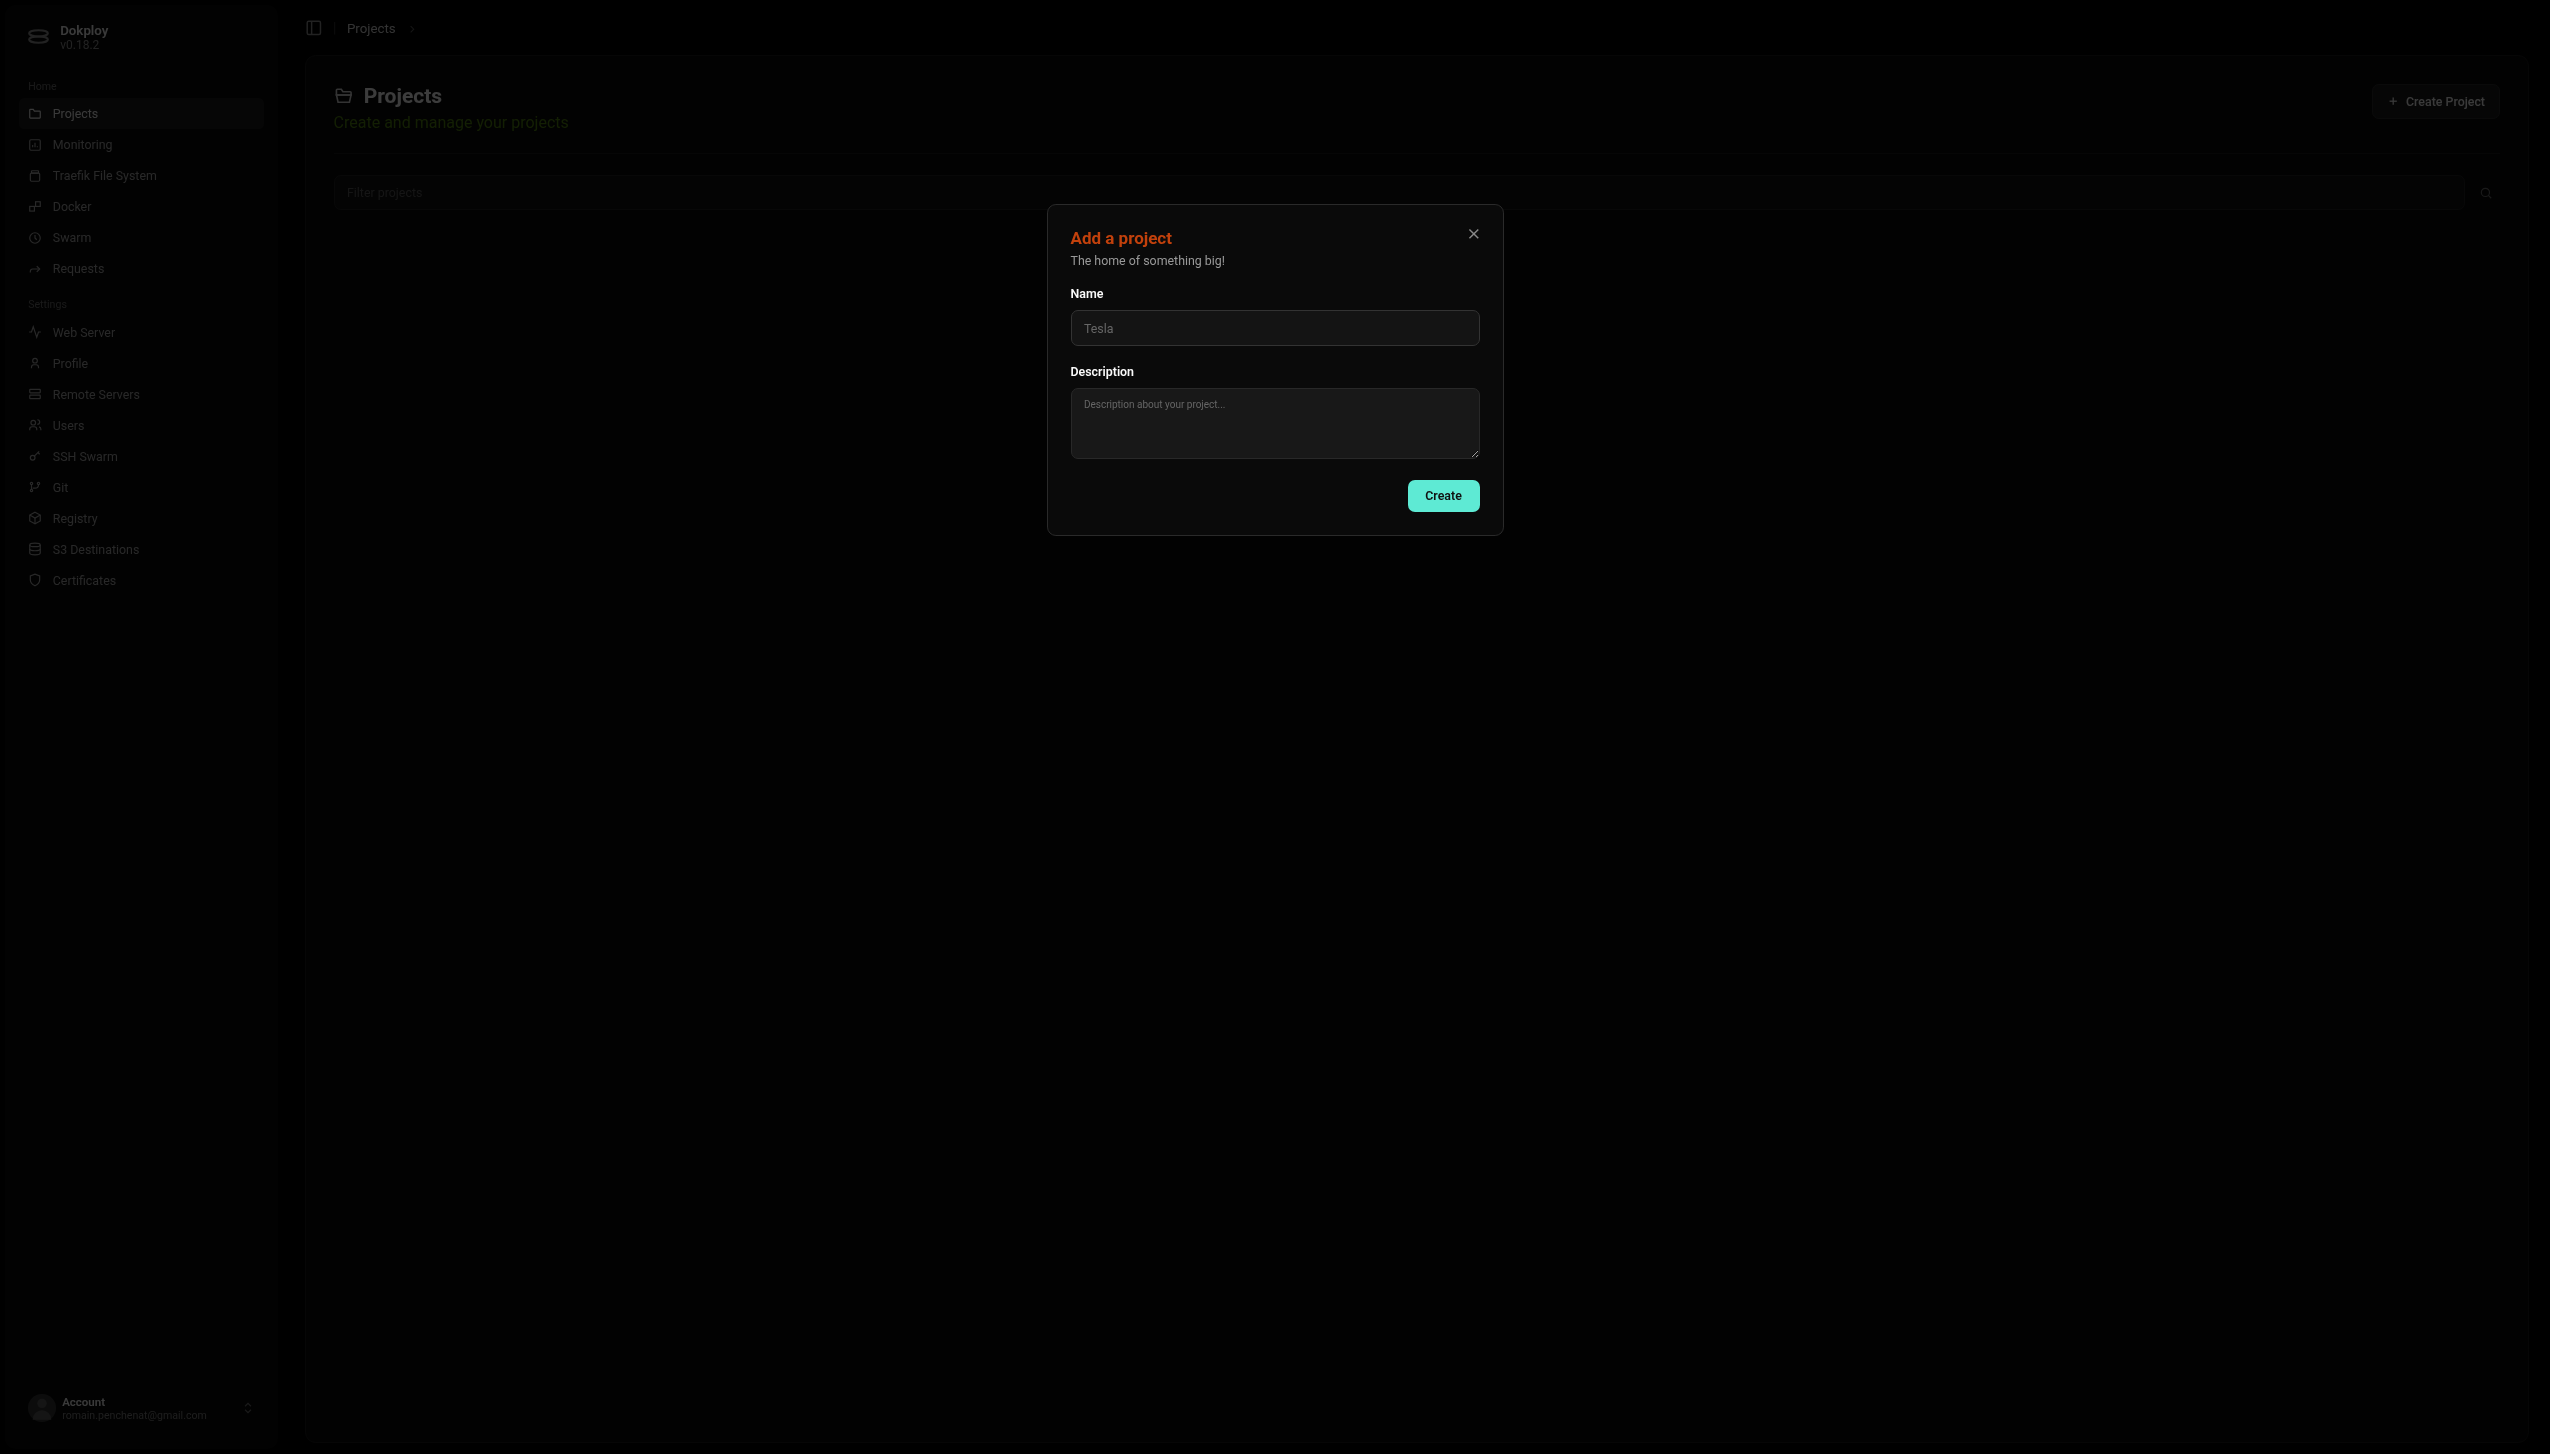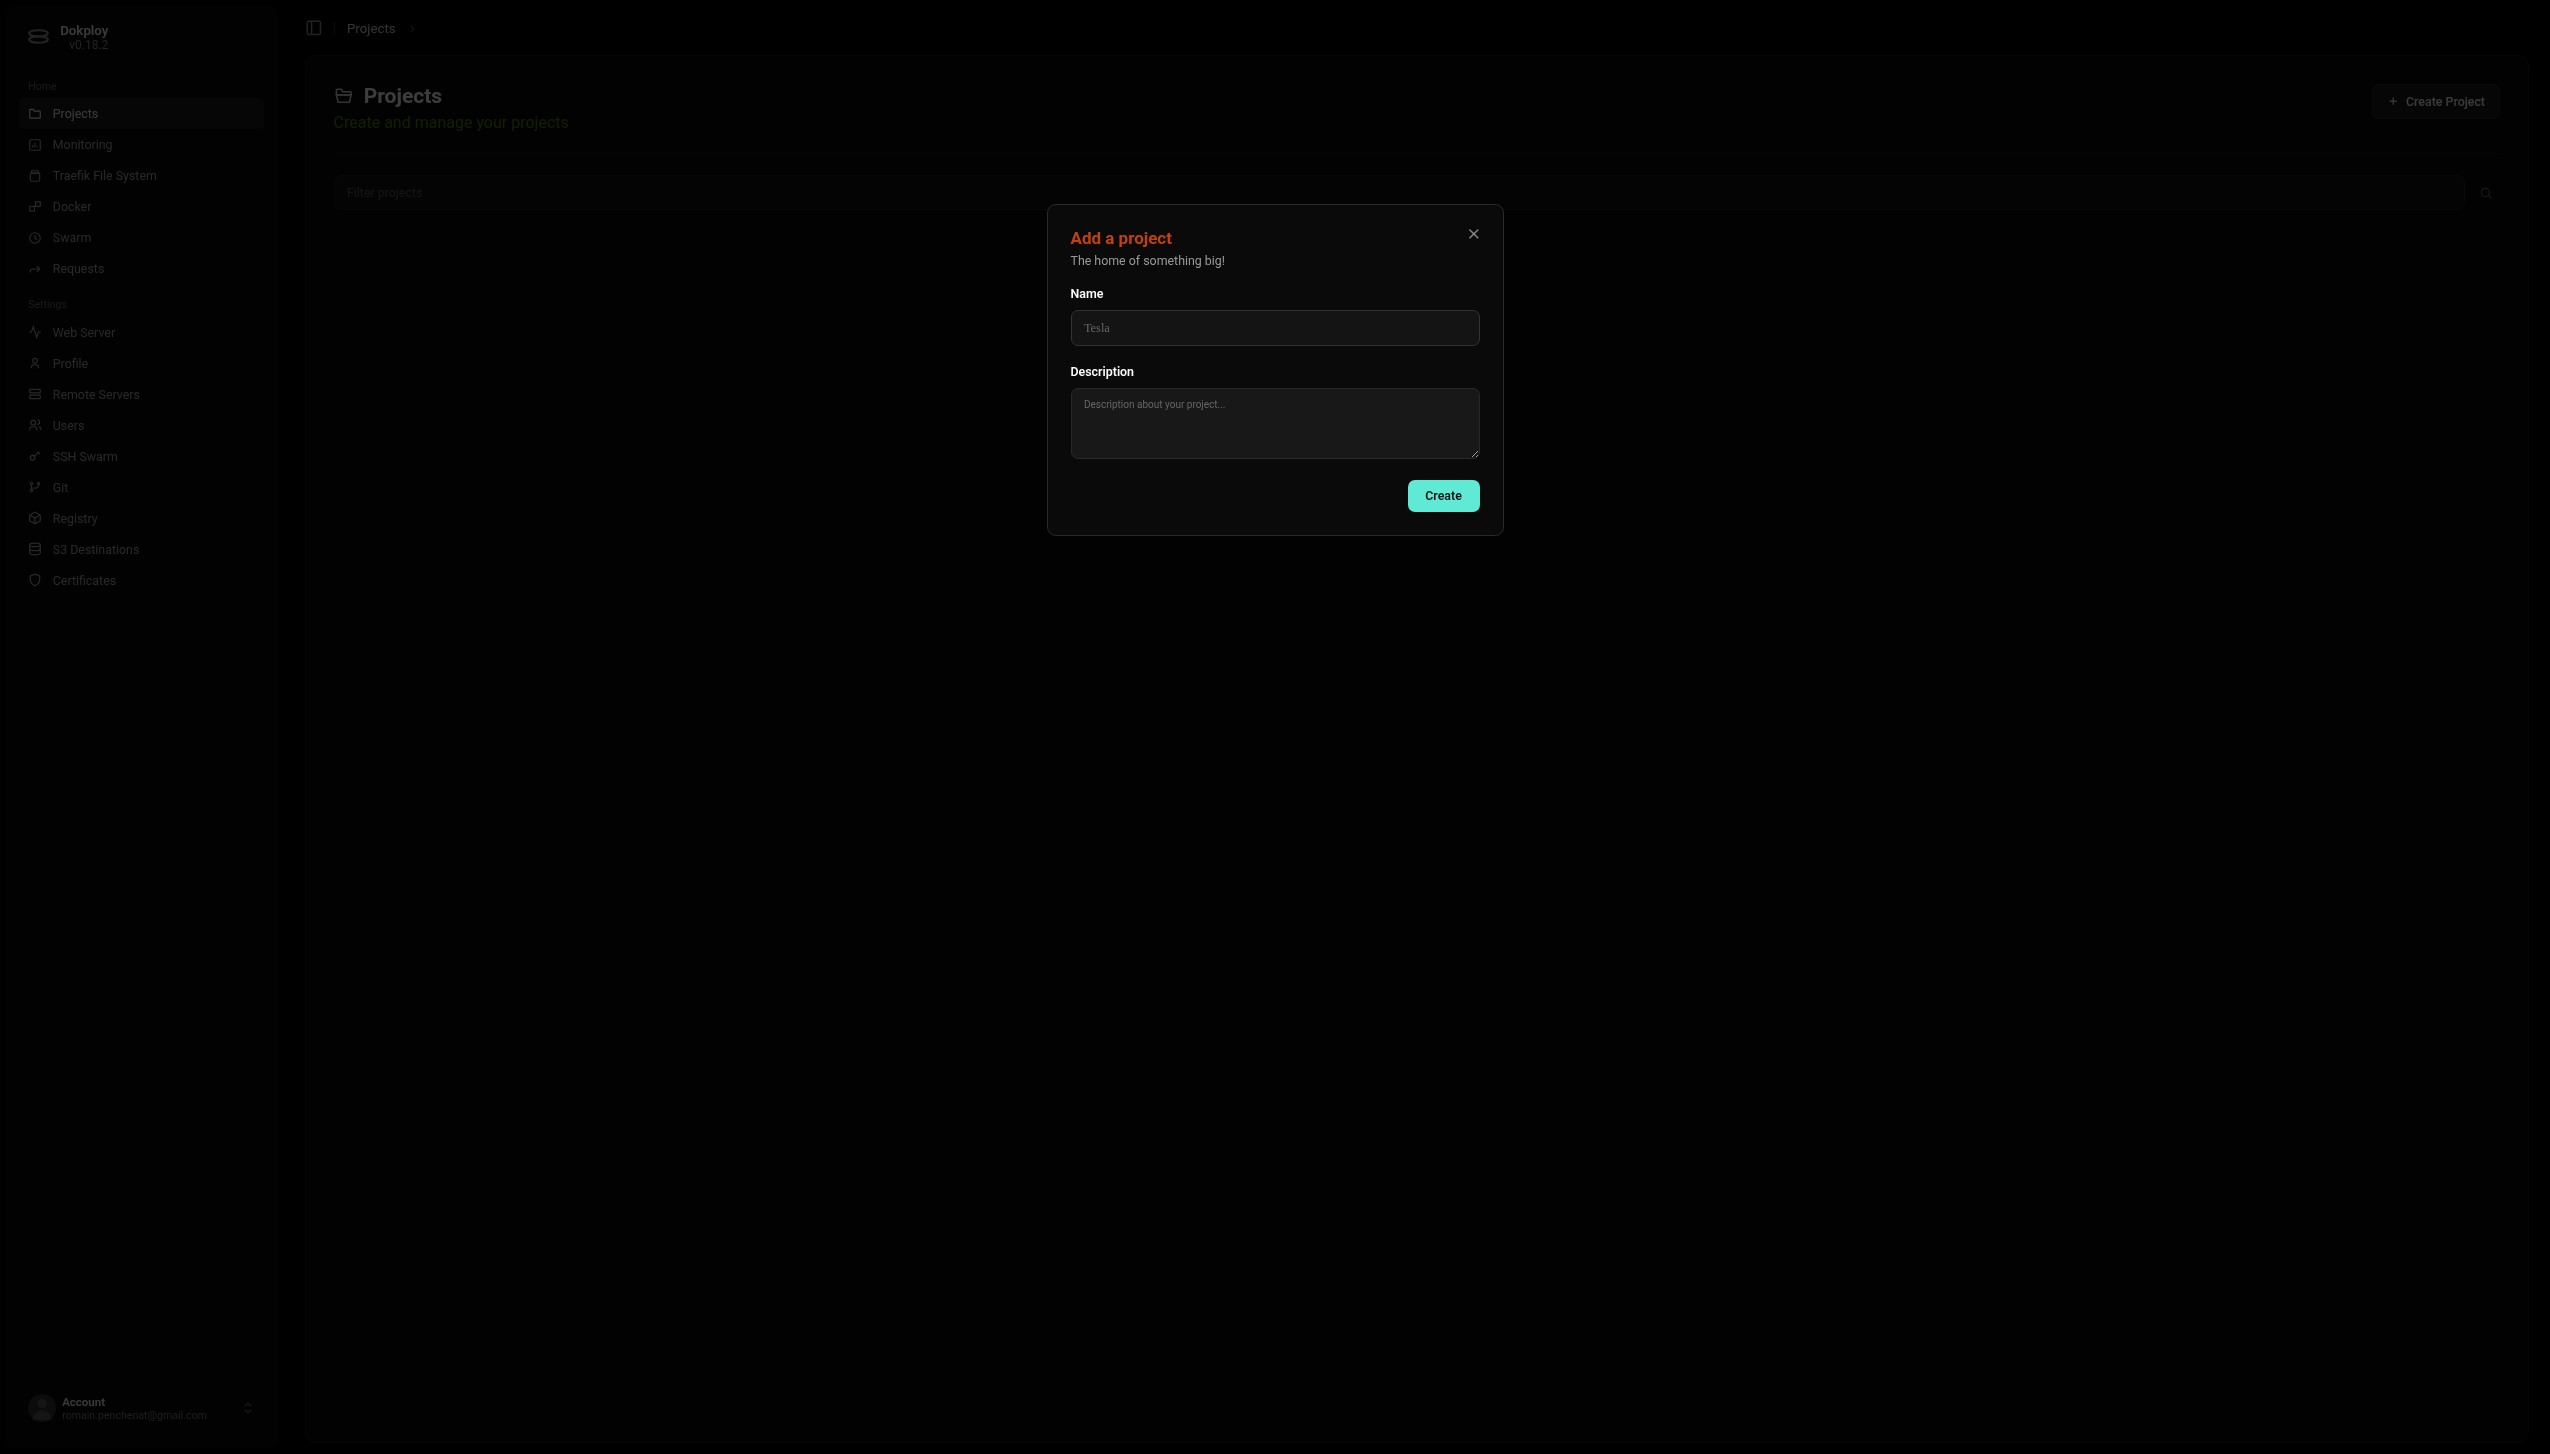--- a/index.html
+++ b/index.html
@@ -25,21 +25,20 @@
       display: flex;
       flex-direction: column;
       padding: 17.7px 14px;
     }
 
     .sidebar-header {
       display: flex;
       align-items: center;
       gap: 8.9px;
       padding: 0 7px 14px;
-      text-align: right;
     }
 
     .logo {
       width: 25px;
       height: 25px;
       display: flex;
       align-items: center;
       justify-content: center;
     }
 
@@ -276,21 +275,20 @@
     }
 
     .form-input {
       width: 100%;
       background: #141414;
       border: 0.9px solid #333;
       border-radius: 7px;
       padding: 9.7px 12.4px;
       color: #fafafa;
       font-size: 12.4px;
-      font-family: Liberation Serif, serif;
     }
 
     .form-input::placeholder {
       color: #666;
     }
 
     .form-textarea {
       width: 100%;
       background: #181818;
       border: 0.9px solid #282828;

